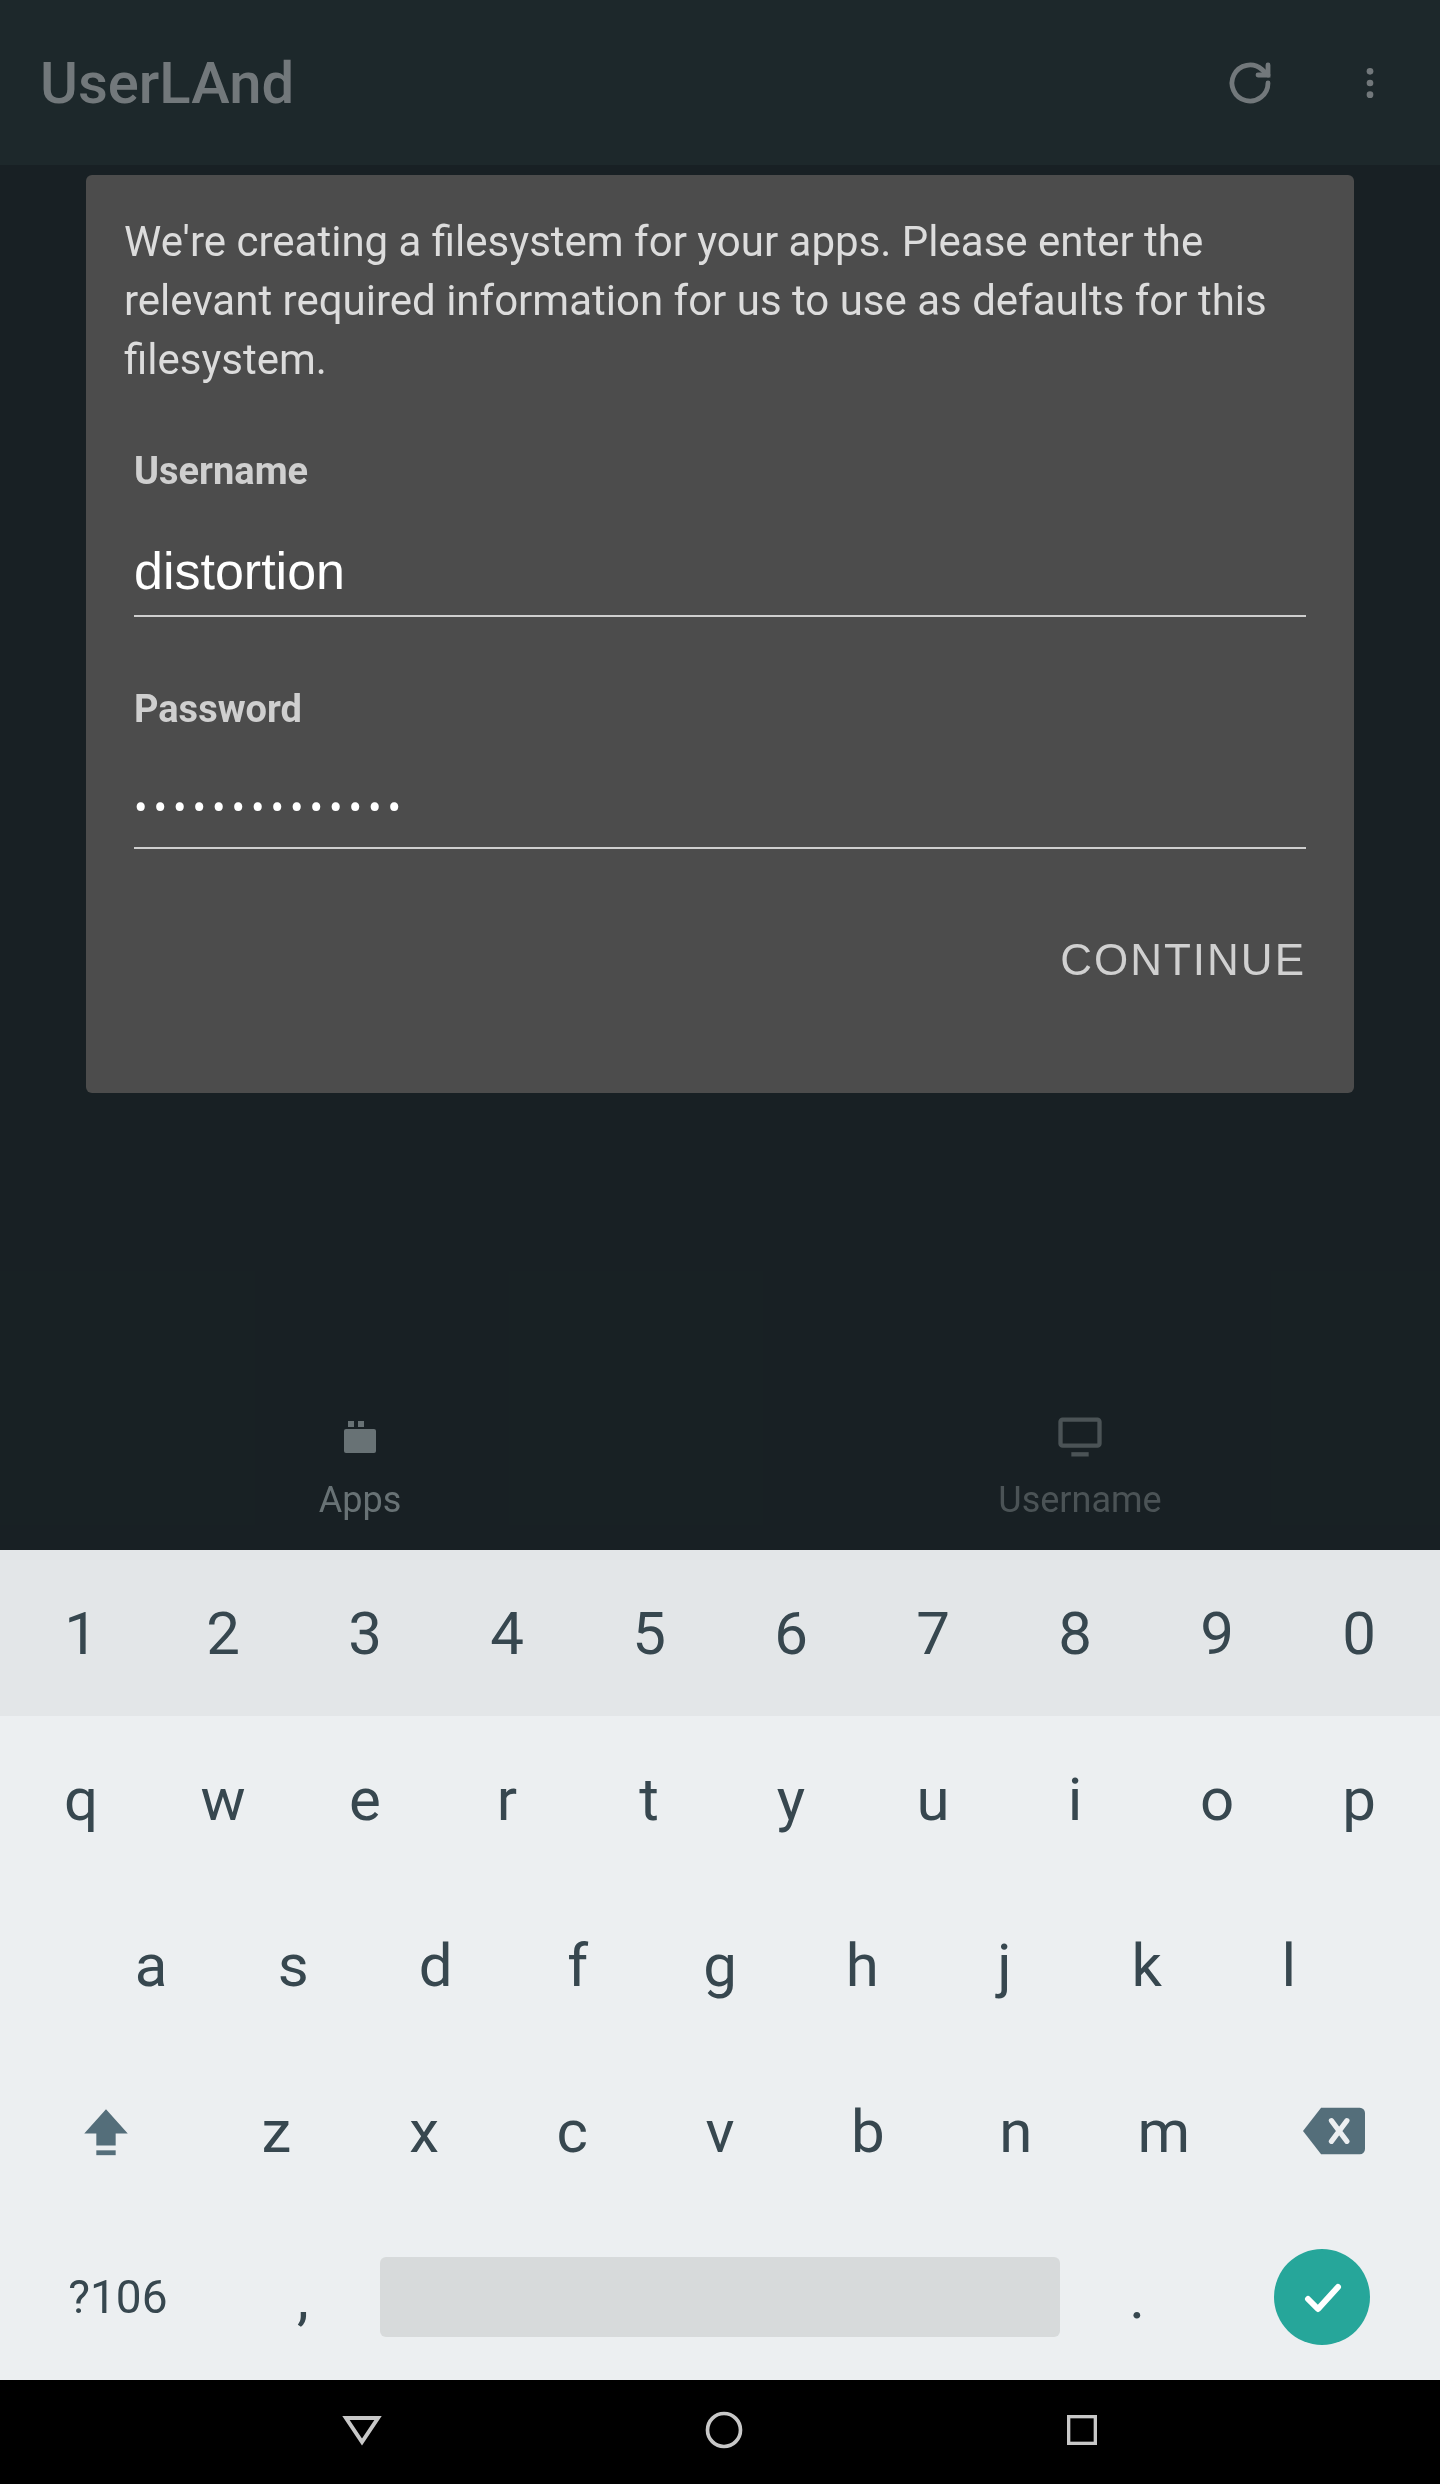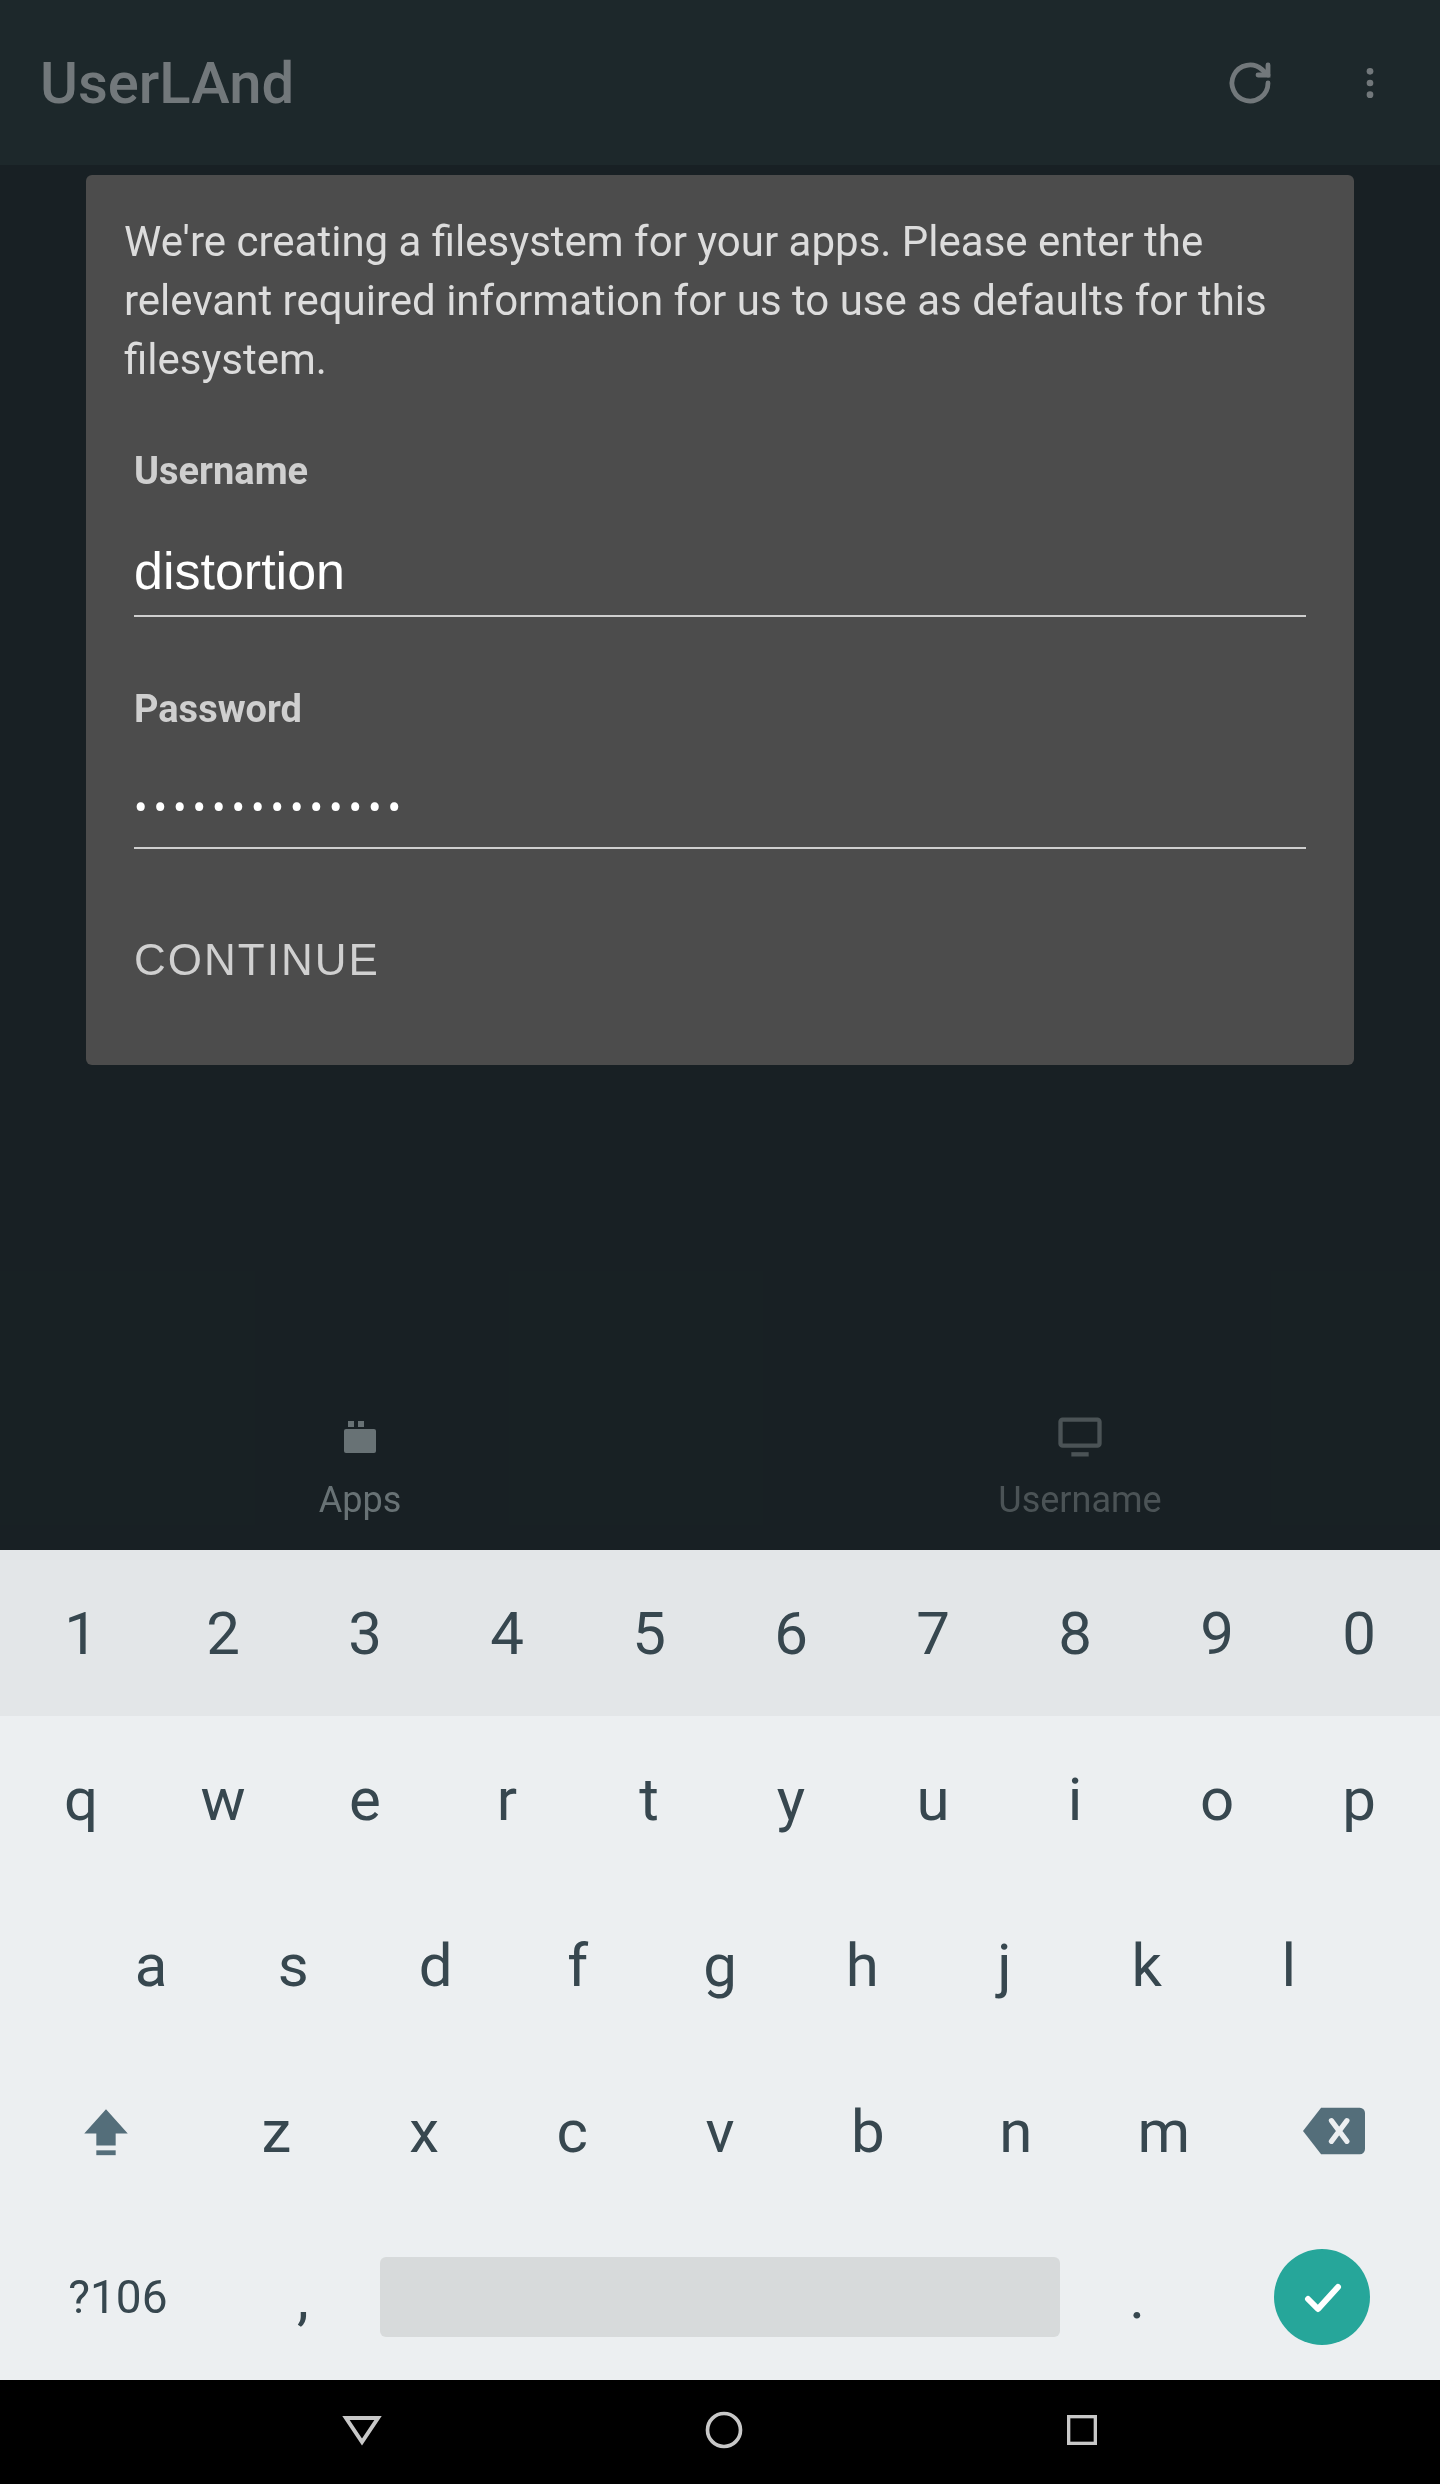--- a/index.html
+++ b/index.html
@@ -12,29 +12,29 @@
   .appbar-actions { display:flex; gap:60px; align-items:center; }
   .icon-btn { width:60px; height:60px; display:flex; align-items:center; justify-content:center; color:#a9b2b5; }
 
   
   .bglist { position:absolute; left:0; top:165px; width:100%; height:calc(1550px - 165px); background:#243035; }
 
   
   .scrim { position:absolute; left:0; top:0; width:100%; height:1550px; background:rgba(0,0,0,0.32); }
 
   
-  .dialog { position:absolute; left:86px; top:175px; width:1268px; background:#4c4c4c; border-radius:6px; padding:38px 38px 64px 38px; color:#d6d6d6; }
+  .dialog { position:absolute; left:86px; top:175px; width:1268px; background:#4c4c4c; border-radius:6px; padding:38px 38px 92px 38px; color:#d6d6d6; }
   .dialog-desc { font-size:42px; line-height:1.4; color:#dcdcdc; margin-bottom:60px; }
   .field { margin: 0 10px 70px 10px; }
   .field-label { font-size:38px; color:#cfcfcf; margin-bottom:40px; display:block;font-weight:bold; }
   .text-input { width:100%; background:transparent; border:none; border-bottom:2px solid #cfcfcf; color:#fff; font-size:52px; padding:8px 0 14px 0; outline:none; }
   .text-input::placeholder { color:#fff; }
   .password-dots { color:#fff; border-bottom:2px solid #cfcfcf; padding:18px 0; font-size:40px; letter-spacing:6px; line-height:1; }
   .password-dots.active { border-bottom:3px solid #fff; }
-  .dialog-actions { display:flex; justify-content:flex-start; margin-top:36px; }
+  .dialog-actions { display:flex; justify-content:flex-end; margin-top:36px; }
   .continue-btn { background:transparent; border:none; color:#d0d0d0; font-size:44px; letter-spacing:2px; font-weight:500; padding:16px 10px; }
 
   
   .bottomtabs { position:absolute; left:0; top:1380px; width:100%; height:170px; display:flex;align-items:center; }
   .tab { flex:1; display:flex; flex-direction:column; align-items:center; justify-content:center; gap:14px; color:#6f7b7f; }
   .tab.active { color:#9aa9ad; }
   .tab-label { font-size:36px; }
   .tab-icon { width:56px; height:56px; display:flex; align-items:center; justify-content:center; }
 
   

